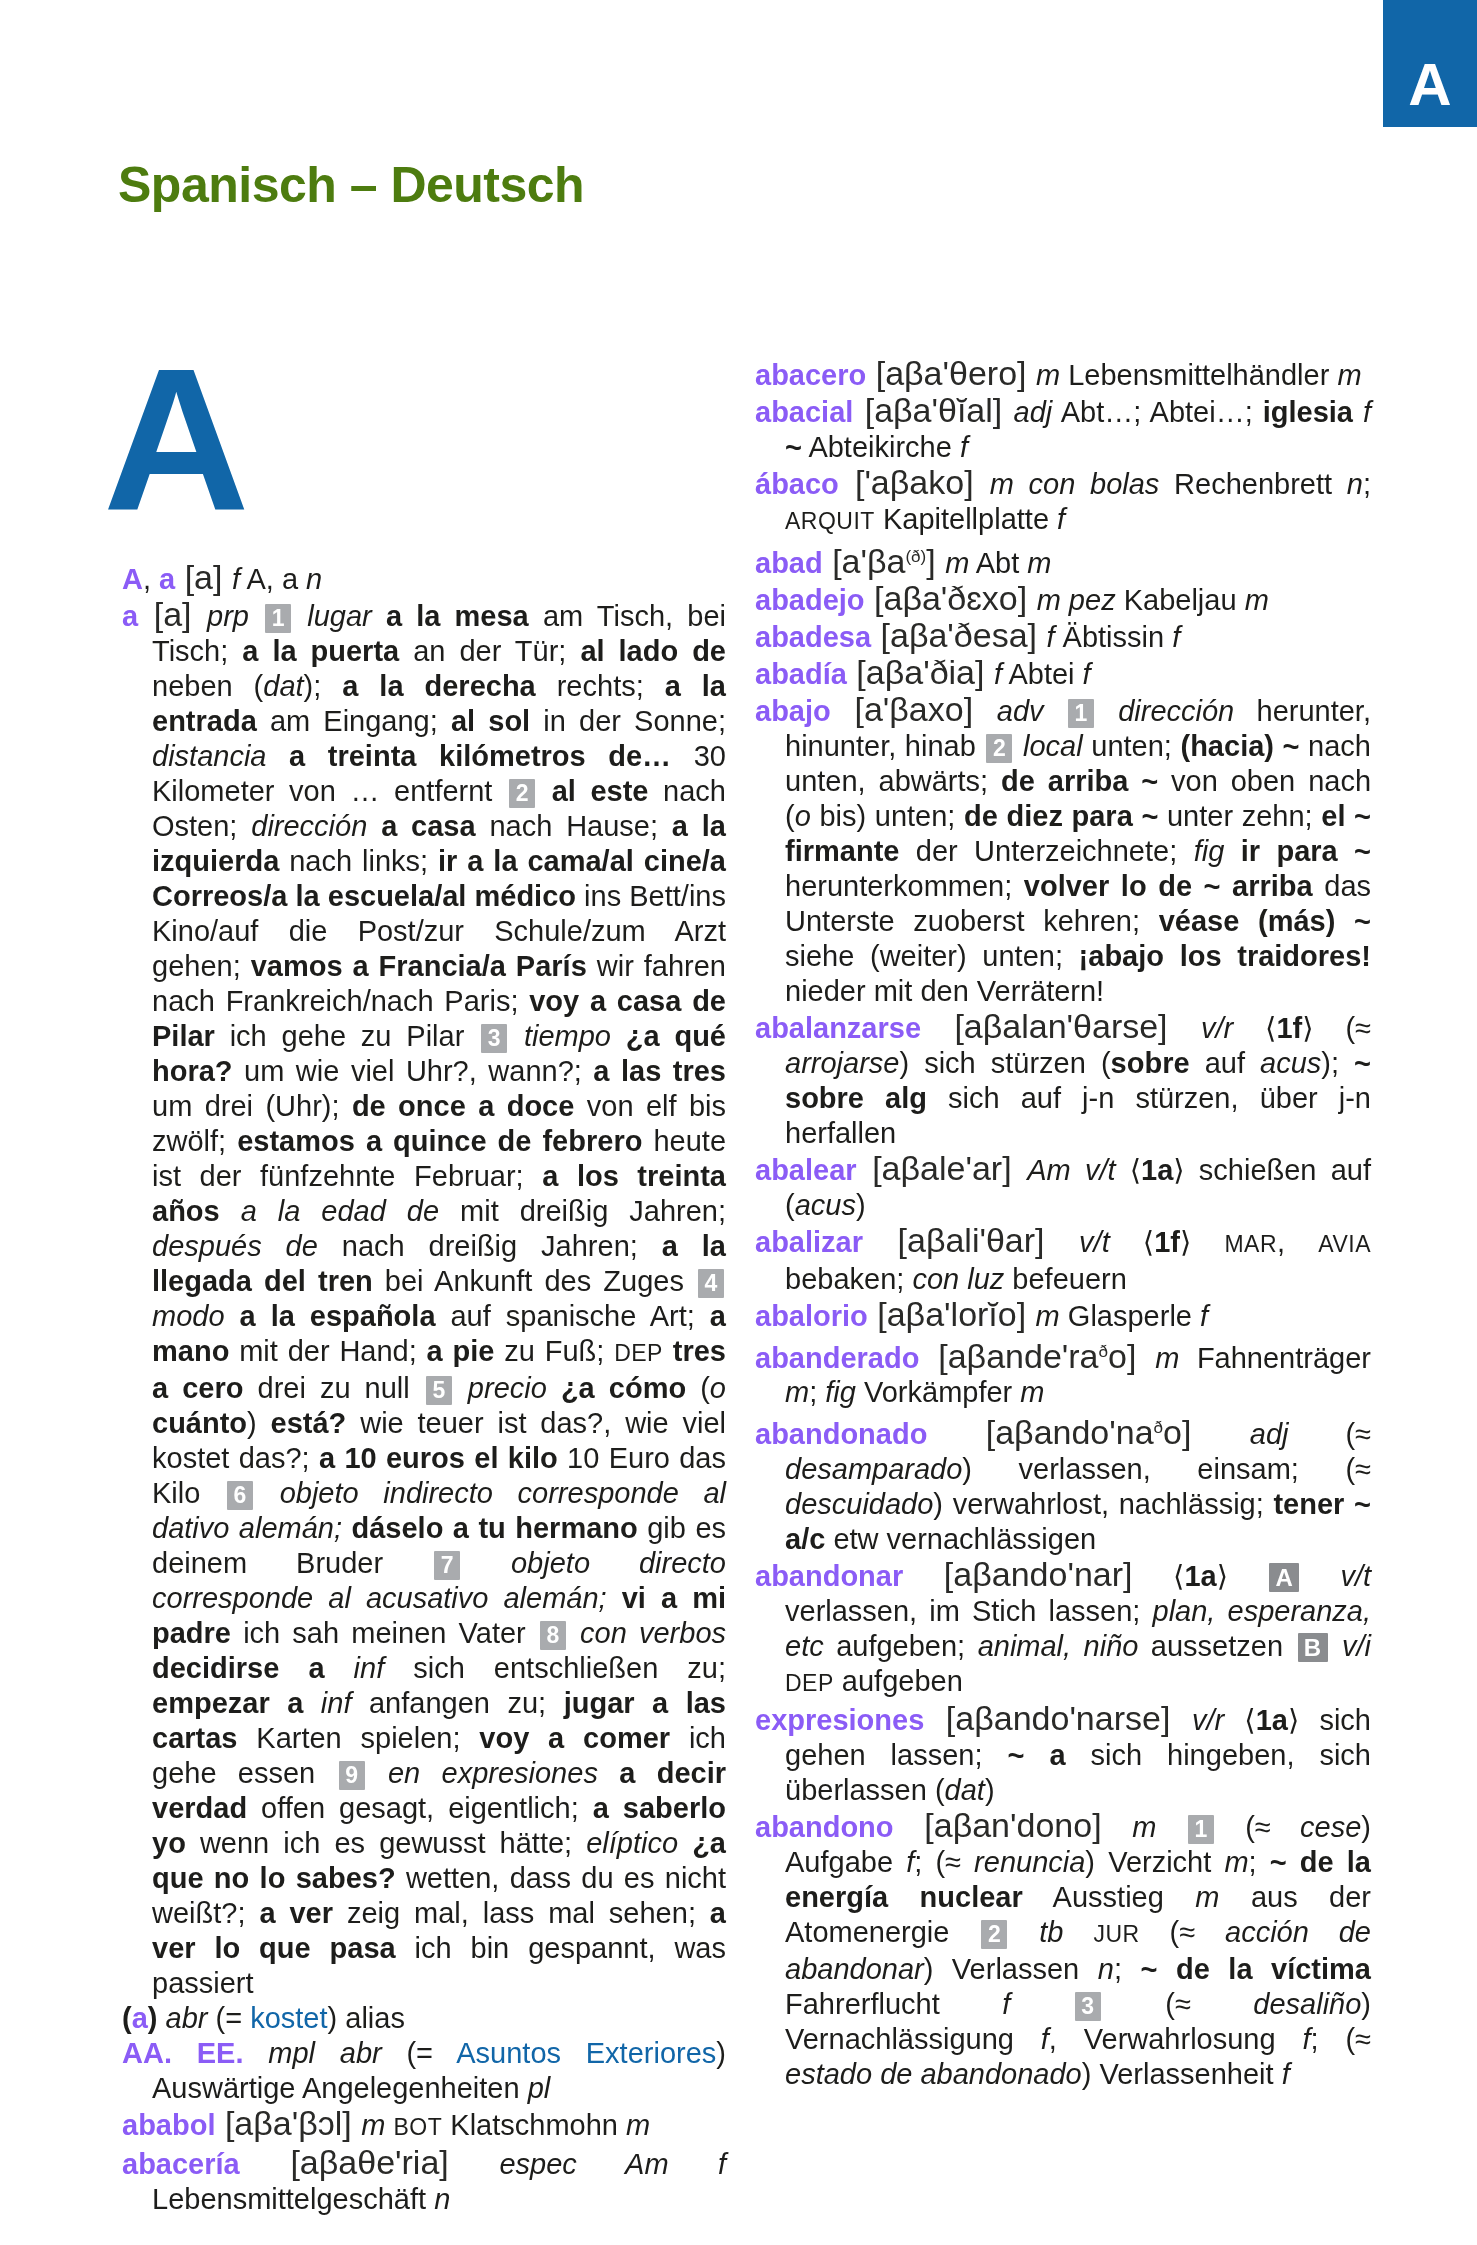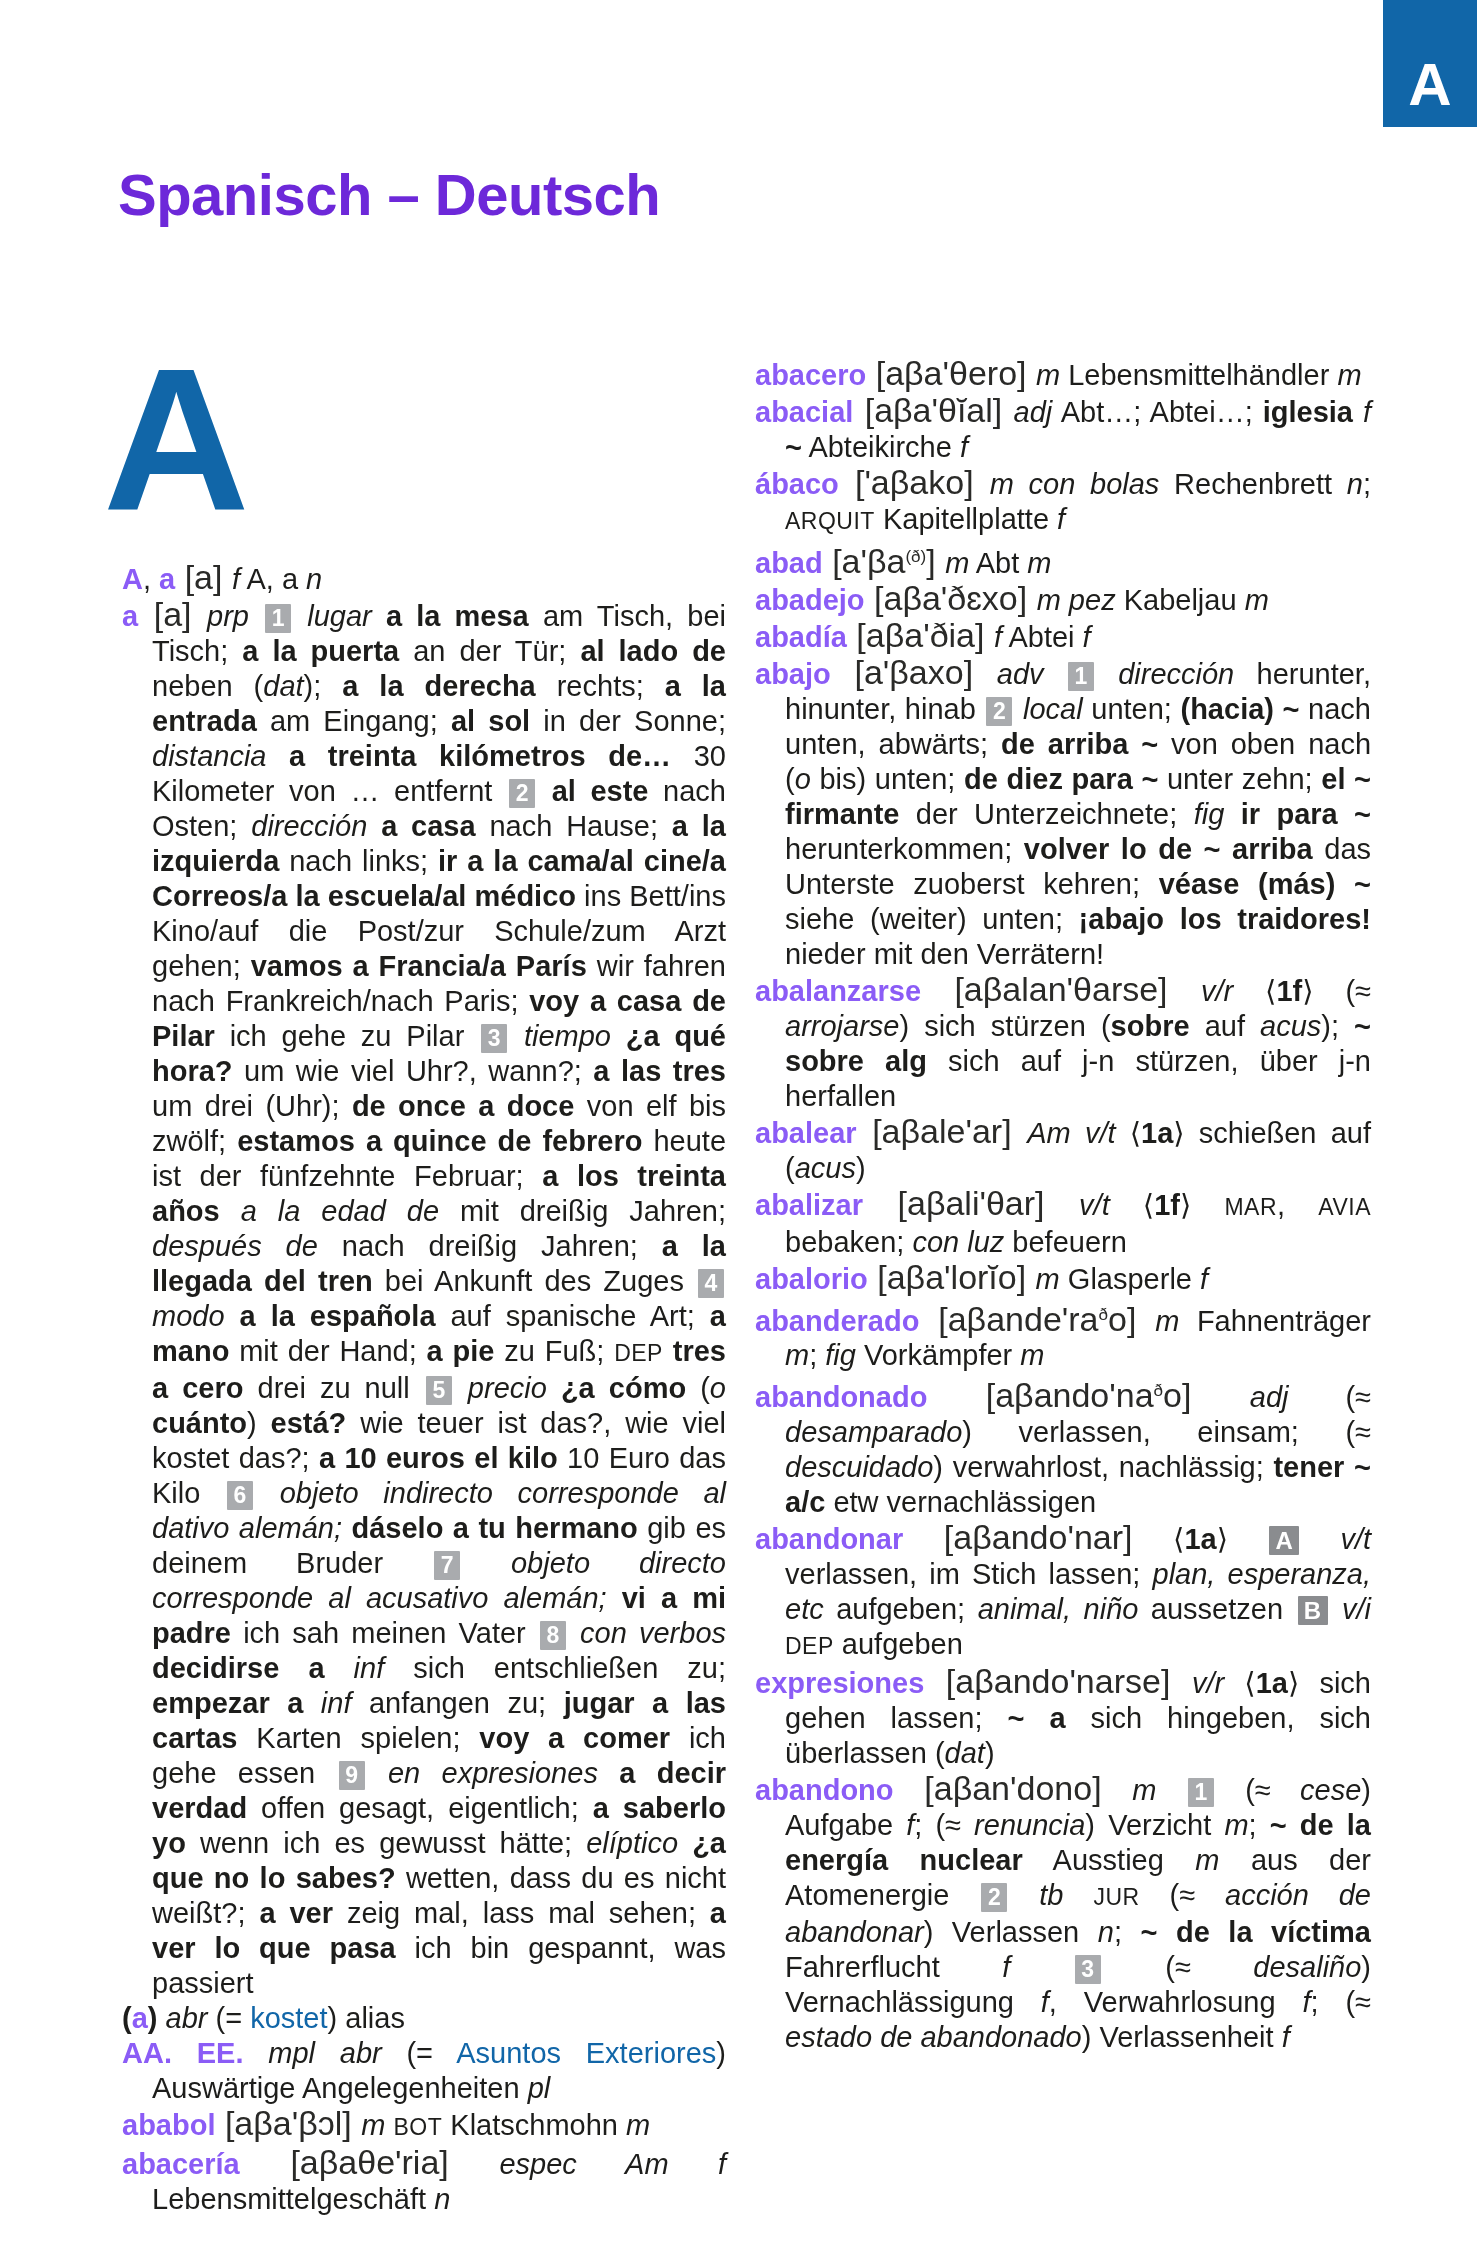--- a/index.html
+++ b/index.html
@@ -9,21 +9,21 @@
     color:#1d1d1b;overflow:hidden;
   }
   .corner-tab{
     position:absolute;left:1383px;top:0;width:94px;height:127px;
     background:#1166a8;color:#ffffff;
     display:flex;align-items:flex-end;justify-content:center;
     font-size:60px;font-weight:bold;padding-bottom:8px;box-sizing:border-box;
   }
   .page-title{
     position:absolute;left:118px;top:122px;
-    font-size:58px;font-weight:bold;color:#6d28d9;letter-spacing:-0.5px;
+    font-size:50px;font-weight:bold;color:#4d7c0f;letter-spacing:-0.5px;
     white-space:nowrap;
   }
   .dropcap{
     position:absolute;left:103px;top:338px;
     font-size:203px;line-height:1;font-weight:bold;color:#1166a8;
   }
   .column{
     position:absolute;font-size:29px;line-height:35px;
     text-align:justify;
   }
@@ -66,20 +66,21 @@
     <p class="entry"><span class="seg-hw">AA. EE.</span><span class="seg-n"> </span><span class="seg-i">mpl abr</span><span class="seg-n"> (= </span><span class="seg-blue">Asuntos Exteriores</span><span class="seg-n">) Auswärtige Angelegenheiten </span><span class="seg-i">pl</span></p>
     <p class="entry"><span class="seg-hw">ababol</span><span class="seg-ph"> [aβa'βɔl] </span><span class="seg-i">m</span><span class="seg-n"> </span><span class="seg-sc">BOT</span><span class="seg-n"> Klatschmohn </span><span class="seg-i">m</span></p>
     <p class="entry"><span class="seg-hw">abacería</span><span class="seg-ph"> [aβaθe'ria] </span><span class="seg-i">espec Am f</span><span class="seg-n"> Lebensmittelgeschäft </span><span class="seg-i">n</span></p>
   </div>
 <div class="column col-right">
     <p class="entry"><span class="seg-hw">abacero</span><span class="seg-ph"> [aβa'θero] </span><span class="seg-i">m</span><span class="seg-n"> Lebensmittelhändler </span><span class="seg-i">m</span></p>
     <p class="entry"><span class="seg-hw">abacial</span><span class="seg-ph"> [aβa'θĭal] </span><span class="seg-i">adj</span><span class="seg-n"> Abt…; Abtei…; </span><span class="seg-b">iglesia</span><span class="seg-n"> </span><span class="seg-i">f</span><span class="seg-n"> </span><span class="seg-b">~</span><span class="seg-n"> Abteikirche </span><span class="seg-i">f</span></p>
     <p class="entry"><span class="seg-hw">ábaco</span><span class="seg-ph"> ['aβako] </span><span class="seg-i">m con bolas</span><span class="seg-n"> Rechenbrett </span><span class="seg-i">n</span><span class="seg-n">; </span><span class="seg-sc">ARQUIT</span><span class="seg-n"> Kapitellplatte </span><span class="seg-i">f</span></p>
     <p class="entry"><span class="seg-hw">abad</span><span class="seg-ph"> [a'βa</span><span class="seg-sup">(ð)</span><span class="seg-ph">] </span><span class="seg-i">m</span><span class="seg-n"> Abt </span><span class="seg-i">m</span></p>
     <p class="entry"><span class="seg-hw">abadejo</span><span class="seg-ph"> [aβa'ðɛxo] </span><span class="seg-i">m pez</span><span class="seg-n"> Kabeljau </span><span class="seg-i">m</span></p>
+    <p class="entry"><span class="seg-hw">abadesa</span><span class="seg-ph"> [aβa'ðesa] </span><span class="seg-i">f</span><span class="seg-n"> Äbtissin </span><span class="seg-i">f</span></p>
     <p class="entry"><span class="seg-hw">abadía</span><span class="seg-ph"> [aβa'ðia] </span><span class="seg-i">f</span><span class="seg-n"> Abtei </span><span class="seg-i">f</span></p>
     <p class="entry"><span class="seg-hw">abajo</span><span class="seg-ph"> [a'βaxo] </span><span class="seg-i">adv </span><span class="seg-num">1</span><span class="seg-i"> dirección</span><span class="seg-n"> herunter, hinunter, hinab </span><span class="seg-num">2</span><span class="seg-i"> local</span><span class="seg-n"> unten; </span><span class="seg-b">(hacia) ~</span><span class="seg-n"> nach unten, abwärts; </span><span class="seg-b">de arriba ~</span><span class="seg-n"> von oben nach (</span><span class="seg-i">o</span><span class="seg-n"> bis) unten; </span><span class="seg-b">de diez para ~</span><span class="seg-n"> unter zehn; </span><span class="seg-b">el ~ firmante</span><span class="seg-n"> der Unterzeichnete; </span><span class="seg-i">fig</span><span class="seg-n"> </span><span class="seg-b">ir para ~</span><span class="seg-n"> herunterkommen; </span><span class="seg-b">volver lo de ~ arriba</span><span class="seg-n"> das Unterste zuoberst kehren; </span><span class="seg-b">véase (más) ~</span><span class="seg-n"> siehe (weiter) unten; </span><span class="seg-b">¡abajo los traidores!</span><span class="seg-n"> nieder mit den Verrätern!</span></p>
     <p class="entry"><span class="seg-hw">abalanzarse</span><span class="seg-ph"> [aβalan'θarse] </span><span class="seg-i">v/r</span><span class="seg-n"> ⟨</span><span class="seg-b">1f</span><span class="seg-n">⟩ (≈ </span><span class="seg-i">arrojarse</span><span class="seg-n">) sich stürzen (</span><span class="seg-b">sobre</span><span class="seg-n"> auf </span><span class="seg-i">acus</span><span class="seg-n">); </span><span class="seg-b">~ sobre alg</span><span class="seg-n"> sich auf j-n stürzen, über j-n herfallen</span></p>
     <p class="entry"><span class="seg-hw">abalear</span><span class="seg-ph"> [aβale'ar] </span><span class="seg-i">Am v/t</span><span class="seg-n"> ⟨</span><span class="seg-b">1a</span><span class="seg-n">⟩ schießen auf (</span><span class="seg-i">acus</span><span class="seg-n">)</span></p>
     <p class="entry"><span class="seg-hw">abalizar</span><span class="seg-ph"> [aβali'θar] </span><span class="seg-i">v/t</span><span class="seg-n"> ⟨</span><span class="seg-b">1f</span><span class="seg-n">⟩ </span><span class="seg-sc">MAR</span><span class="seg-n">, </span><span class="seg-sc">AVIA</span><span class="seg-n"> bebaken; </span><span class="seg-i">con luz</span><span class="seg-n"> befeuern</span></p>
     <p class="entry"><span class="seg-hw">abalorio</span><span class="seg-ph"> [aβa'lorĭo] </span><span class="seg-i">m</span><span class="seg-n"> Glasperle </span><span class="seg-i">f</span></p>
     <p class="entry"><span class="seg-hw">abanderado</span><span class="seg-ph"> [aβande'ra</span><span class="seg-sup">ð</span><span class="seg-ph">o] </span><span class="seg-i">m</span><span class="seg-n"> Fahnenträger </span><span class="seg-i">m</span><span class="seg-n">; </span><span class="seg-i">fig</span><span class="seg-n"> Vorkämpfer </span><span class="seg-i">m</span></p>
     <p class="entry"><span class="seg-hw">abandonado</span><span class="seg-ph"> [aβando'na</span><span class="seg-sup">ð</span><span class="seg-ph">o] </span><span class="seg-i">adj</span><span class="seg-n"> (≈ </span><span class="seg-i">desamparado</span><span class="seg-n">) verlassen, einsam; (≈ </span><span class="seg-i">descuidado</span><span class="seg-n">) verwahrlost, nachlässig; </span><span class="seg-b">tener ~ a/c</span><span class="seg-n"> etw vernachlässigen</span></p>
     <p class="entry"><span class="seg-hw">abandonar</span><span class="seg-ph"> [aβando'nar] </span><span class="seg-n">⟨</span><span class="seg-b">1a</span><span class="seg-n">⟩ </span><span class="seg-box">A</span><span class="seg-n"> </span><span class="seg-i">v/t</span><span class="seg-n"> verlassen, im Stich lassen; </span><span class="seg-i">plan, esperanza, etc</span><span class="seg-n"> aufgeben; </span><span class="seg-i">animal, niño</span><span class="seg-n"> aussetzen </span><span class="seg-box">B</span><span class="seg-n"> </span><span class="seg-i">v/i</span><span class="seg-n"> </span><span class="seg-sc">DEP</span><span class="seg-n"> aufgeben</span></p>
     <p class="entry"><span class="seg-hw">expresiones</span><span class="seg-ph"> [aβando'narse] </span><span class="seg-i">v/r</span><span class="seg-n"> ⟨</span><span class="seg-b">1a</span><span class="seg-n">⟩ sich gehen lassen; </span><span class="seg-b">~ a</span><span class="seg-n"> sich hingeben, sich überlassen (</span><span class="seg-i">dat</span><span class="seg-n">)</span></p>

